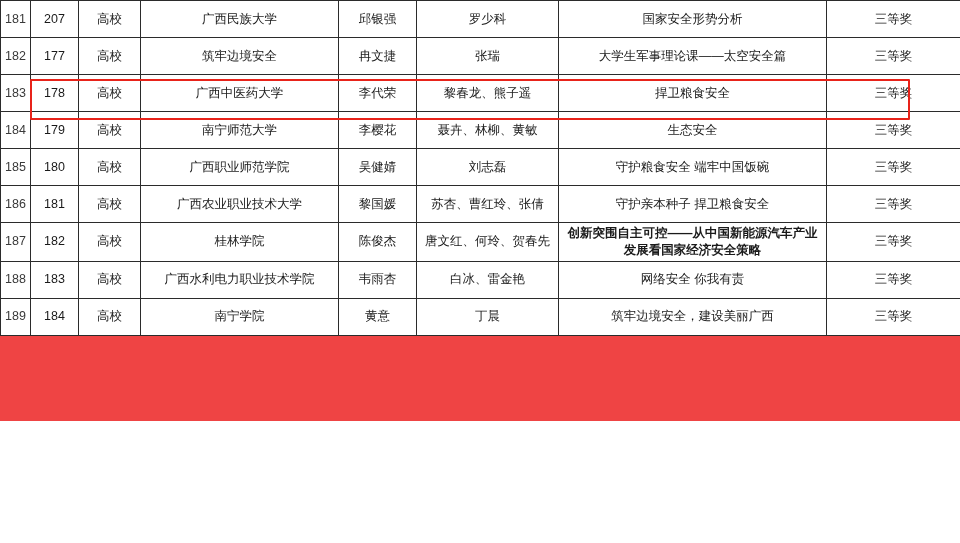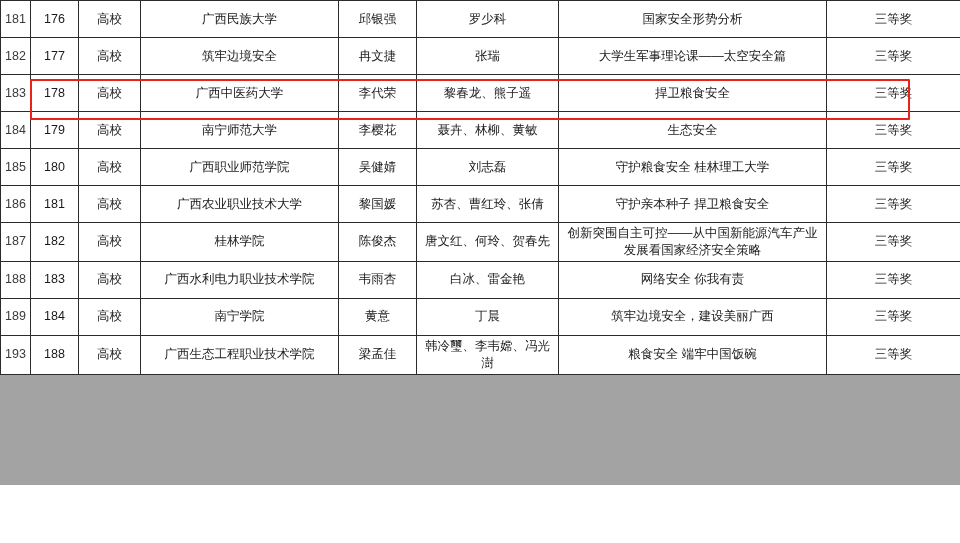--- a/index.html
+++ b/index.html
@@ -10,22 +10,22 @@
   body {
     width: 960px;
     height: 543px;
     overflow: hidden;
     font-family: "Liberation Sans", sans-serif;
     color: #1a1a1a;
   }
   .sheet {
     position: relative;
     width: 960px;
-    height: 485px;
-    background: #a3a3a3;
+    height: 421px;
+    background: #ef4444;
   }
   table.grid {
     border-collapse: collapse;
     table-layout: fixed;
     width: 960px;
   }
   table.grid td {
     border: 1px solid #2b2b2b;
     text-align: center;
     vertical-align: middle;
@@ -50,21 +50,21 @@
   col.c-gutter { width: 30px; }
   col.c-no     { width: 48px; }
   col.c-type   { width: 62px; }
   col.c-school { width: 198px; }
   col.c-teacher{ width: 78px; }
   col.c-author { width: 142px; }
   col.c-title  { width: 268px; }
   col.c-award  { width: 134px; }
 
   td.c-title-cell { padding: 2px 6px; }
-  td.two-line { line-height: 1.25; }
+  td.two-line { line-height: 1.25; font-weight: bold; }
 
   
   .highlight-box {
     position: absolute;
     border: 2.5px solid #e8231a;
     box-sizing: border-box;
     pointer-events: none;
     border-radius: 1px;
   }
 </style>
@@ -79,21 +79,21 @@
       <col class="c-type">
       <col class="c-school">
       <col class="c-teacher">
       <col class="c-author">
       <col class="c-title">
       <col class="c-award">
     </colgroup>
     <tbody>
       <tr>
         <td class="gutter">181</td>
-        <td>176</td>
+        <td>207</td>
         <td>高校</td>
         <td>广西民族大学</td>
         <td>邱银强</td>
         <td>罗少科</td>
         <td class="c-title-cell">国家安全形势分析</td>
         <td>三等奖</td>
       </tr>
       <tr>
         <td class="gutter">182</td>
         <td>177</td>
@@ -124,21 +124,21 @@
         <td class="c-title-cell">生态安全</td>
         <td>三等奖</td>
       </tr>
       <tr>
         <td class="gutter">185</td>
         <td>180</td>
         <td>高校</td>
         <td>广西职业师范学院</td>
         <td>吴健婧</td>
         <td>刘志磊</td>
-        <td class="c-title-cell">守护粮食安全 桂林理工大学</td>
+        <td class="c-title-cell">守护粮食安全 端牢中国饭碗</td>
         <td>三等奖</td>
       </tr>
       <tr>
         <td class="gutter">186</td>
         <td>181</td>
         <td>高校</td>
         <td>广西农业职业技术大学</td>
         <td>黎国媛</td>
         <td>苏杏、曹红玲、张倩</td>
         <td class="c-title-cell">守护亲本种子 捍卫粮食安全</td>
@@ -167,27 +167,17 @@
       <tr>
         <td class="gutter">189</td>
         <td>184</td>
         <td>高校</td>
         <td>南宁学院</td>
         <td>黄意</td>
         <td>丁晨</td>
         <td class="c-title-cell">筑牢边境安全，建设美丽广西</td>
         <td>三等奖</td>
       </tr>
-      <tr>
-        <td class="gutter">193</td>
-        <td>188</td>
-        <td>高校</td>
-        <td>广西生态工程职业技术学院</td>
-        <td>梁孟佳</td>
-        <td>韩冷璽、李韦嫦、冯光澍</td>
-        <td class="c-title-cell">粮食安全 端牢中国饭碗</td>
-        <td>三等奖</td>
-      </tr>
     </tbody>
   </table>
 
   <div class="highlight-box" id="highlight-box" style="left: 30px; top: 79px; width: 880px; height: 41px; border-color: rgb(232, 35, 26);"></div>
 </div>
 
 </body></html>

